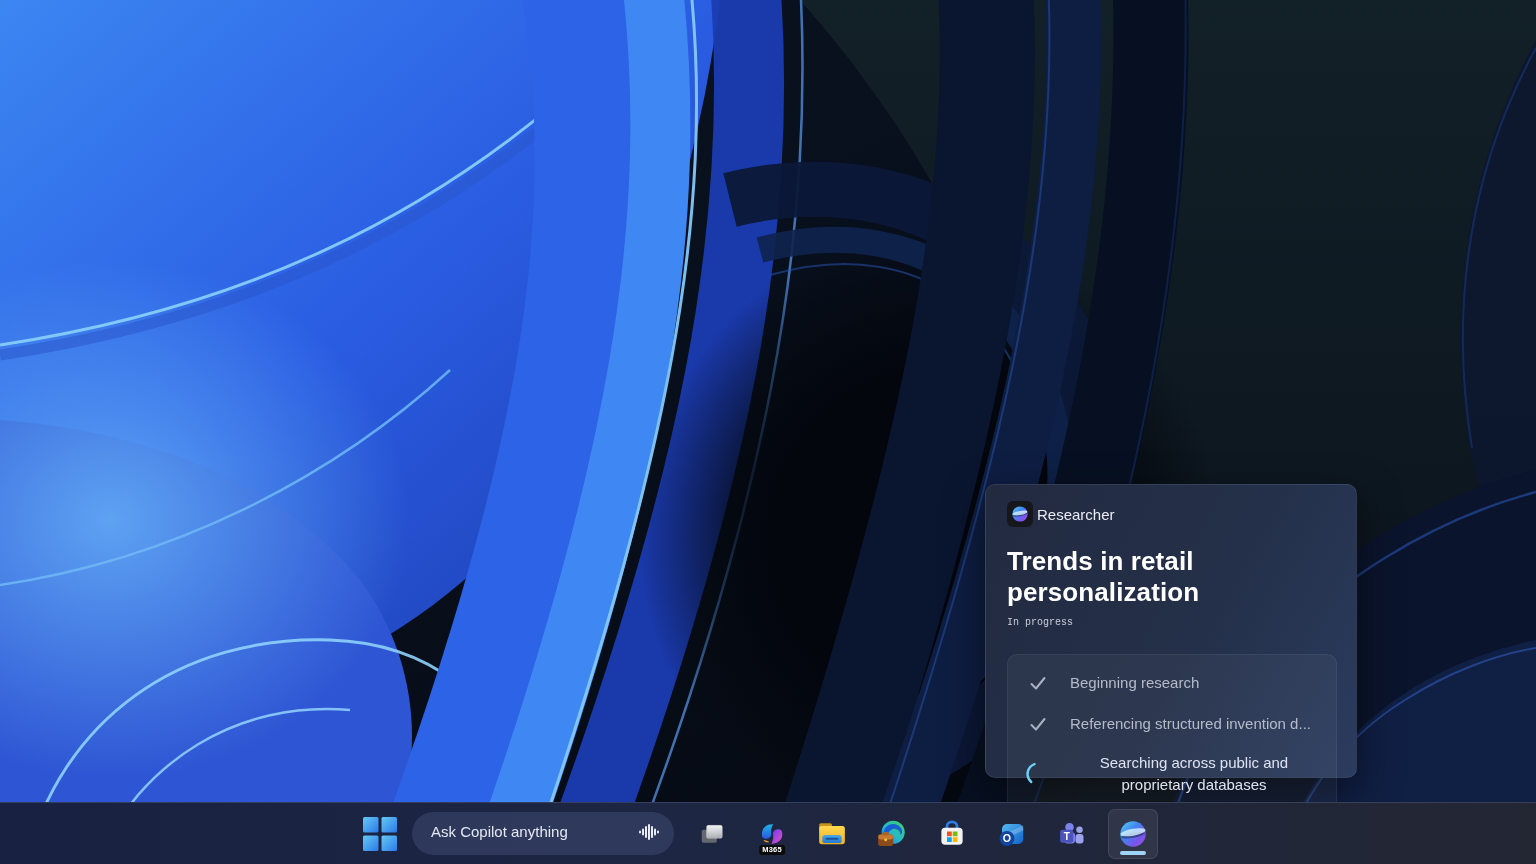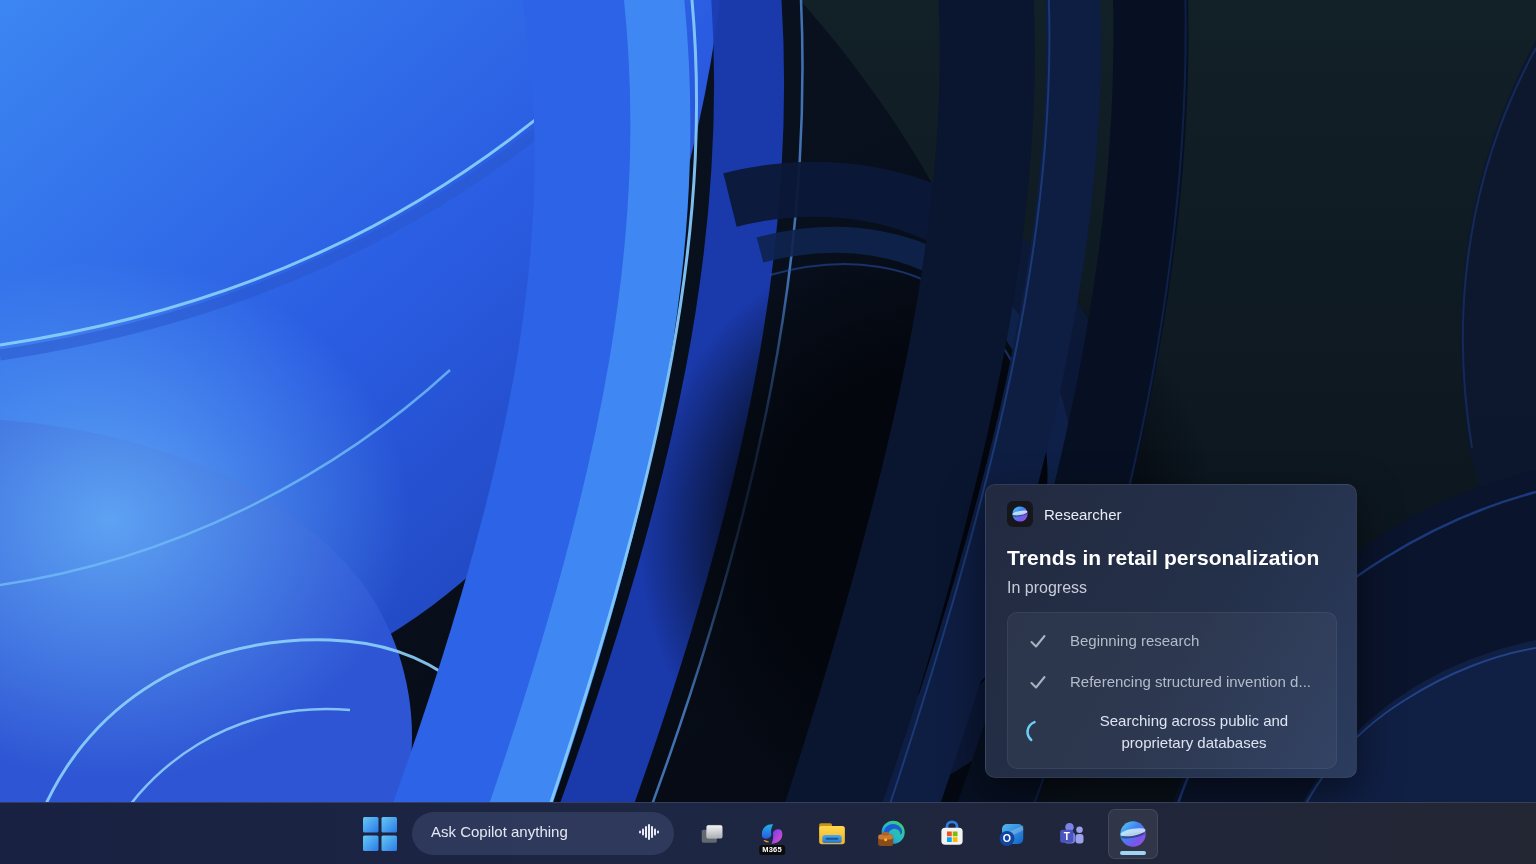--- a/index.html
+++ b/index.html
@@ -8,27 +8,27 @@
 
   
   .wallpaper{position:absolute;inset:0;width:1536px;height:864px;display:block;}
 
   
   .card{position:absolute;left:985px;top:484px;width:372px;height:294px;box-sizing:border-box;
         border-radius:10px;padding:16px 21px;
         background:linear-gradient(118deg,#222a40 0%,#243049 55%,#2b3c5f 100%);
         border:1px solid rgba(255,255,255,.07);
         box-shadow:0 16px 42px rgba(0,0,0,.5);}
-  .card-head{display:flex;align-items:center;gap:11px;height:26px;}
+  .card-head{display:flex;align-items:center;gap:4px;height:26px;}
   .app-ic{width:26px;height:26px;border-radius:6px;background:#15171d;display:flex;
           align-items:center;justify-content:center;flex:0 0 auto;}
   .app-nm{font-size:15px;color:#e9ecf3;}
-  .card-title{margin-top:19px;font-size:21px;font-weight:700;color:#ffffff;letter-spacing:.1px;}
-  .card-status{margin-top:9px;font-size:16px;color:#c6ccd9;}
-  .steps{margin-top:15px;box-sizing:border-box;width:330px;border-radius:10px;
+  .card-title{margin-top:19px;font-size:26px;font-weight:700;color:#ffffff;letter-spacing:.1px;}
+  .card-status{margin-top:9px;font-size:10px;color:#c6ccd9;font-family:Liberation Mono, monospace;}
+  .steps{margin-top:26px;box-sizing:border-box;width:330px;border-radius:10px;
          background:rgba(255,255,255,.045);border:1px solid rgba(255,255,255,.06);
          padding:15px 17px 14px 17px;}
   .step{display:flex;align-items:center;gap:19px;margin-bottom:15px;}
   .step:last-child{margin-bottom:0;text-align:center;}
   .step .ic{width:26px;height:26px;flex:0 0 auto;display:flex;align-items:center;justify-content:center;}
   .step .lbl{font-size:15px;color:#b4bcca;line-height:1.15;}
   .step.active .lbl{color:#dde3f0;line-height:1.45;max-width:248px;}
 
   
   .taskbar{position:absolute;left:0;top:802px;width:1536px;height:62px;box-sizing:border-box;

